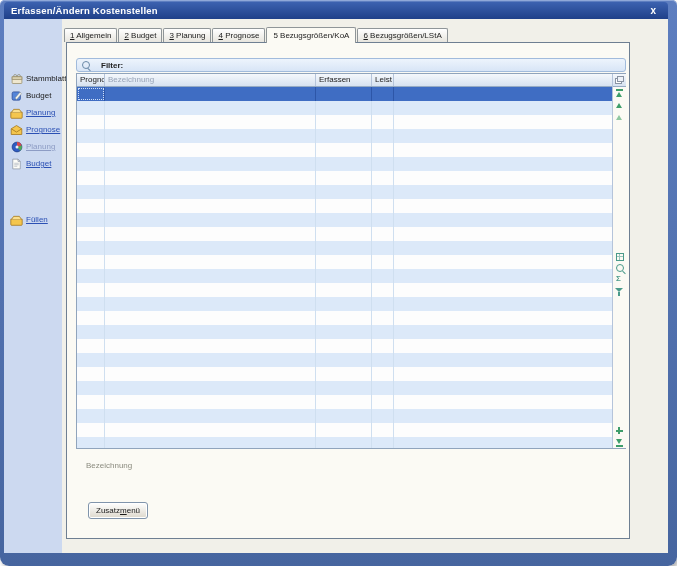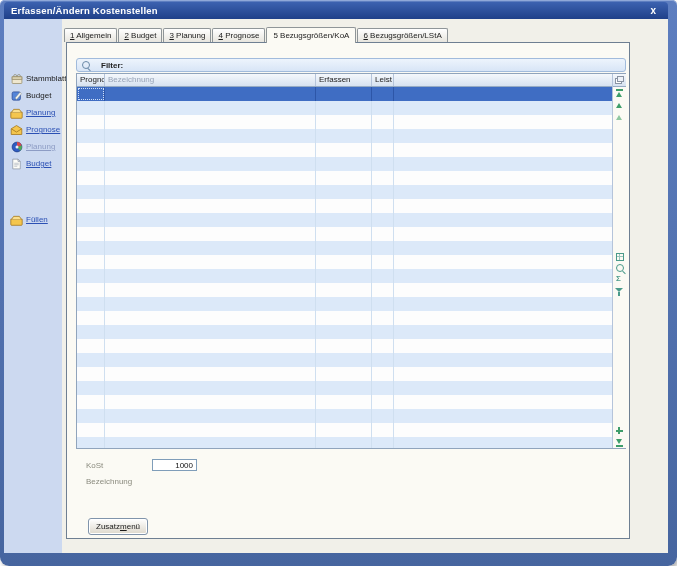--- a/index.html
+++ b/index.html
@@ -412,24 +412,20 @@
               <div class="rspacer"></div>
               <div class="rgroup">
                   <span class="ricon add-icon"></span>
                   <span class="ricon scroll-bottom-icon"></span>
                 </div>
             </div>
           </div>
         </div>
         <div class="form">
           <div class="frow">
-            <span class="flabel">KoSt</span>
-            <input class="fin small" value="1000" style="">
-          </div>
-          <div class="frow">
             <span class="flabel">Bezeichnung</span>
           </div>
         </div>
         <button class="zbtn">Zusatz<u>m</u>enü</button>
       </div>
     </div>
   </div>
 </div>
 
 </body></html>

